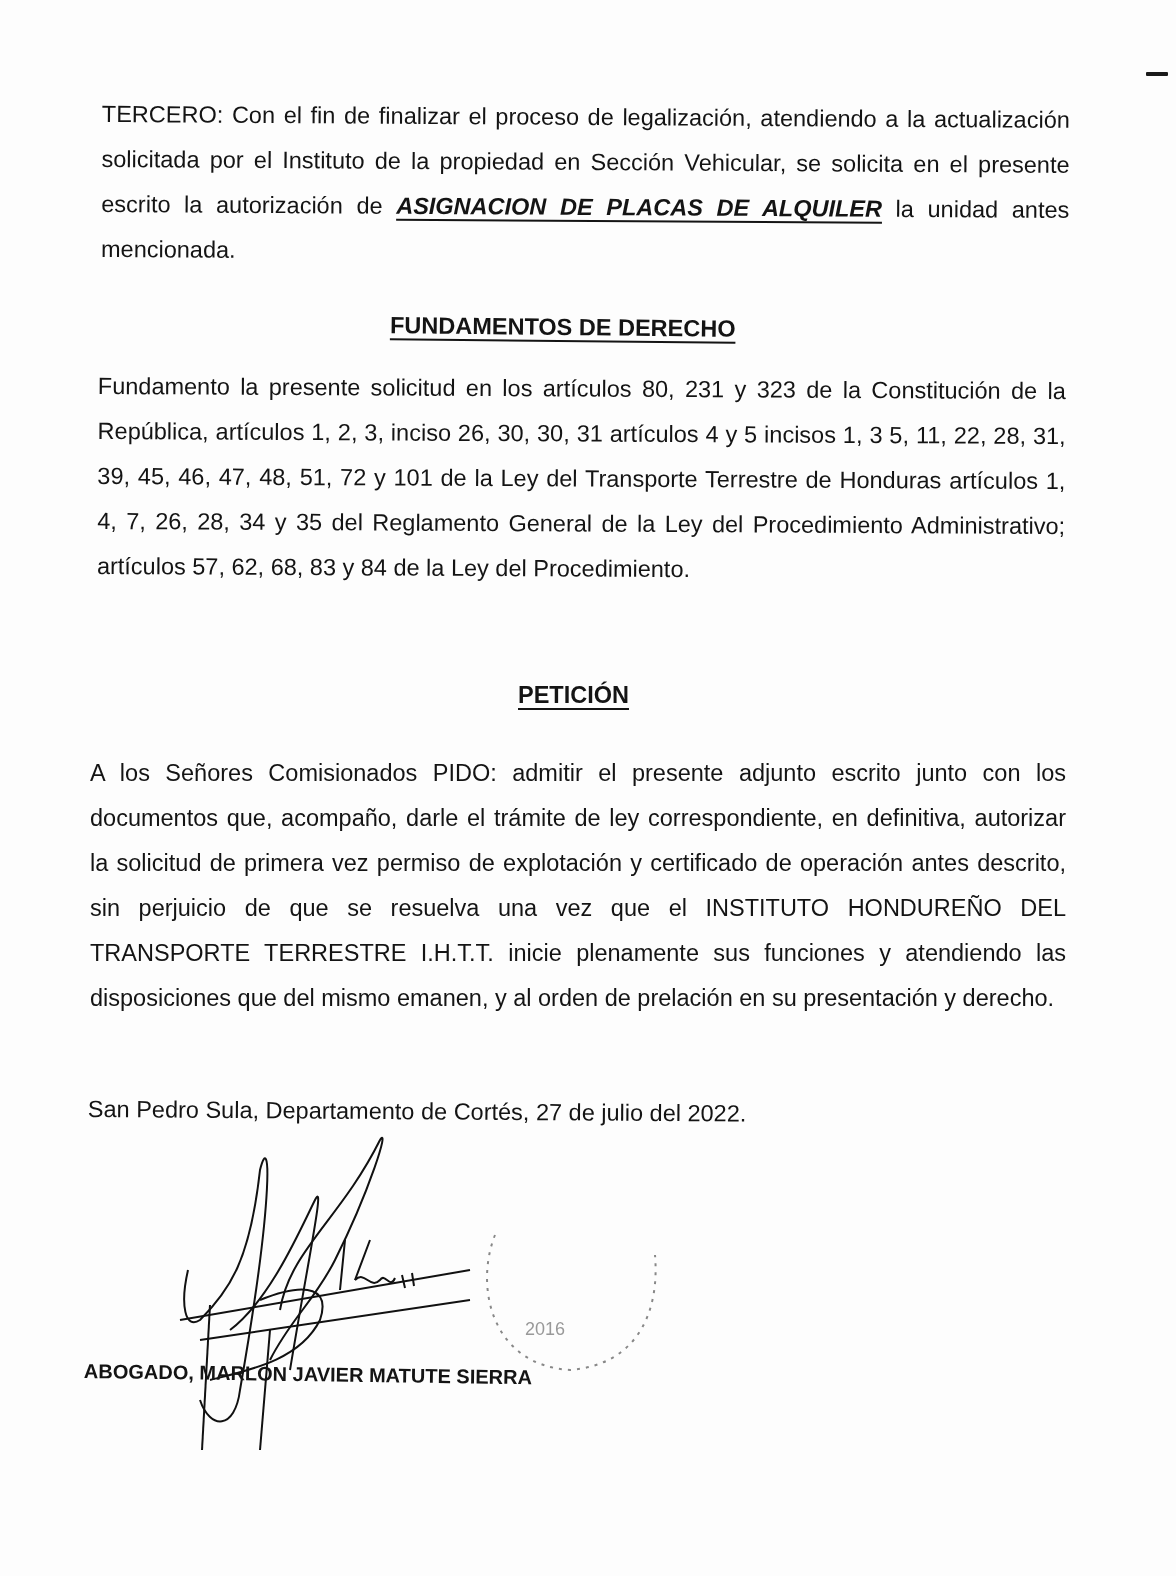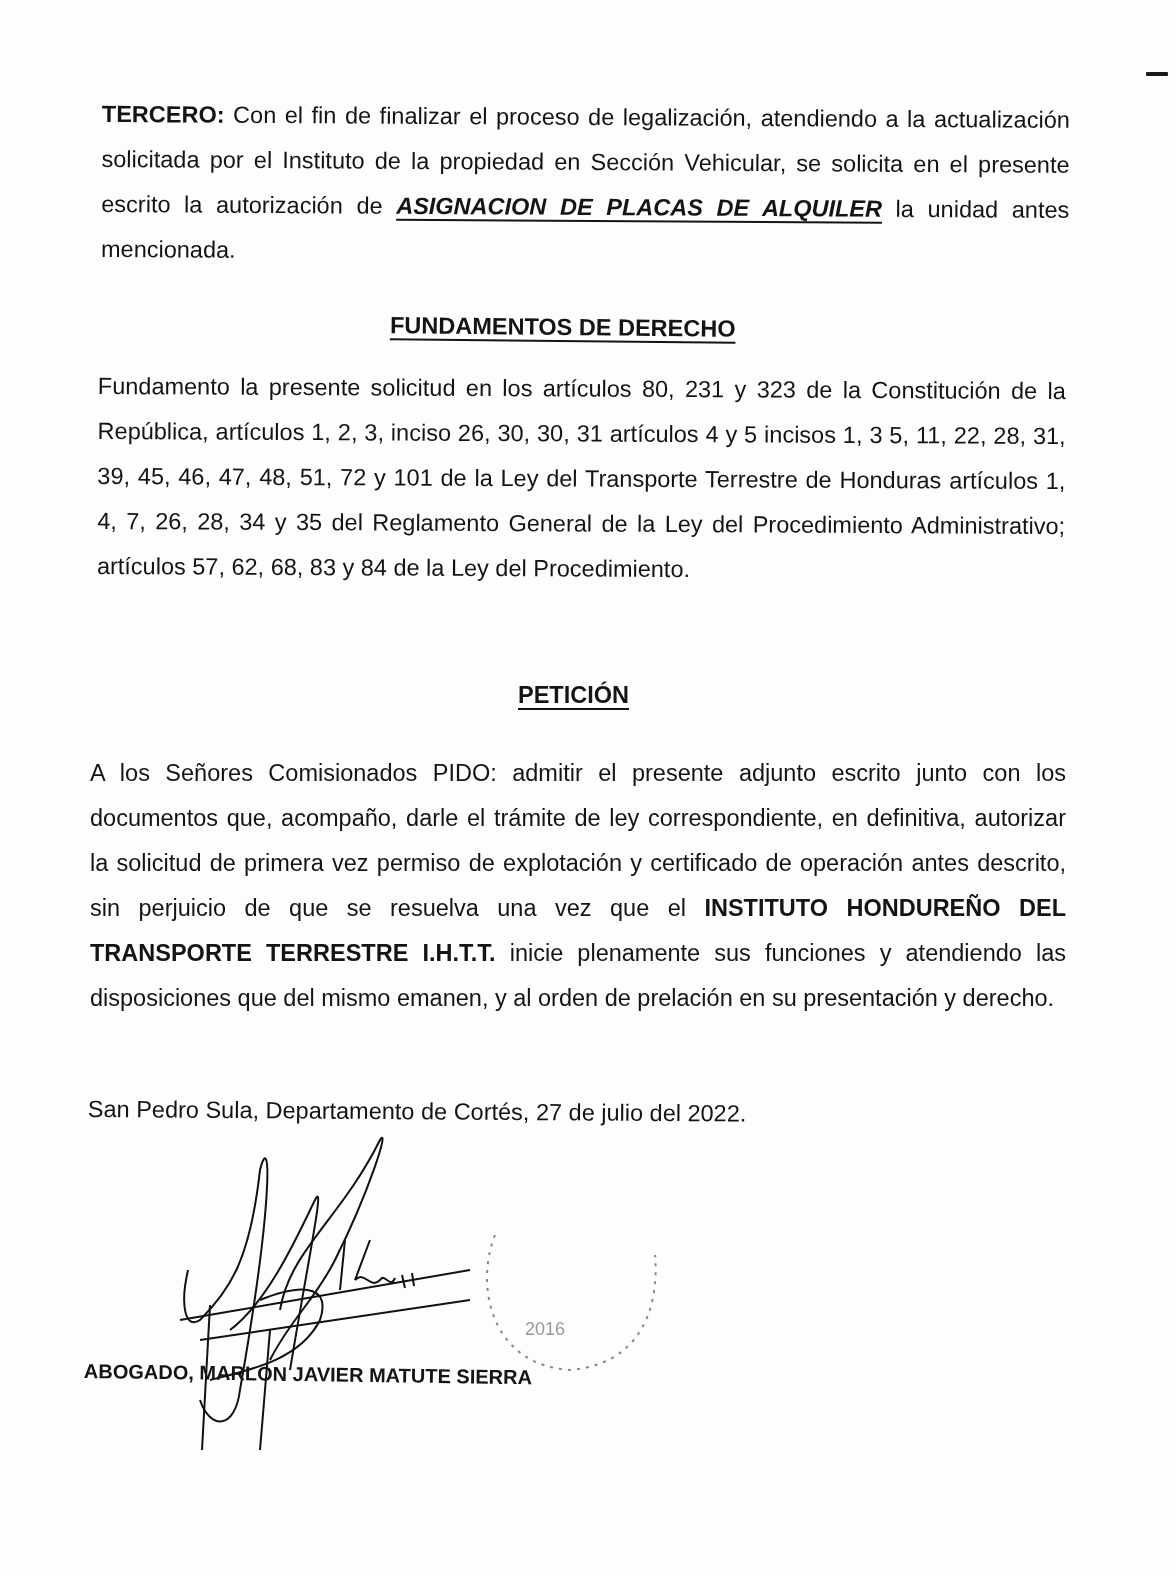--- a/index.html
+++ b/index.html
@@ -13,21 +13,21 @@
   }
   .page { position: absolute; left: 0; top: 0; width: 1176px; height: 1576px; }
   .edge-mark { position: absolute; left: 1146px; top: 72px; width: 22px; height: 4px; background: #1a1a1a; border-radius: 1px; }
   .para {
     position: absolute;
     font-size: 23.5px;
     line-height: 45px;
     text-align: justify;
     text-align-last: left;
   }
-  .para b { font-weight: bold; }
+  .para b { font-weight: normal; }
   .bi-u { font-weight: bold; font-style: italic; text-decoration: underline; text-decoration-thickness: 2px; text-underline-offset: 5px; }
   .heading {
     position: absolute;
     font-size: 23.5px;
     font-weight: bold;
     text-decoration: underline;
     text-decoration-thickness: 2px;
     text-underline-offset: 5px;
     white-space: nowrap;
   }

